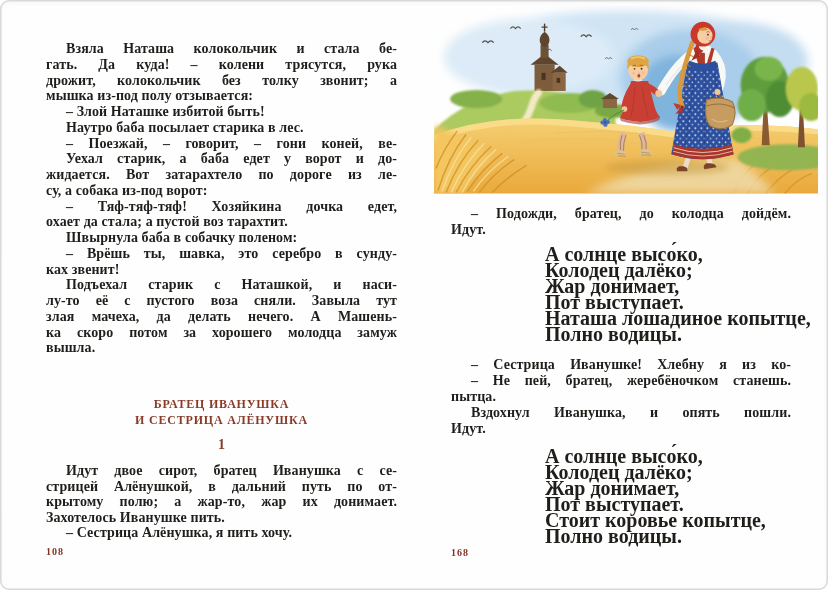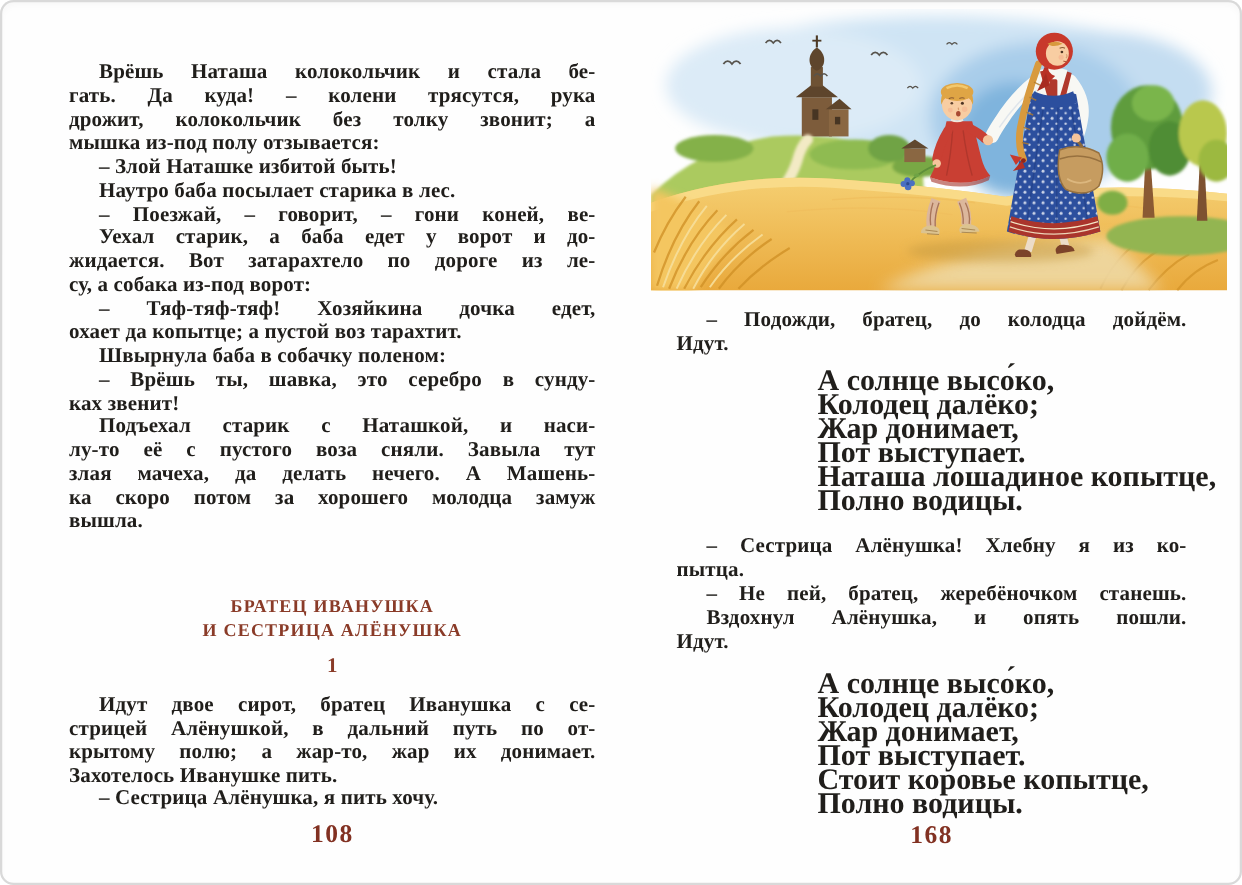--- a/index.html
+++ b/index.html
@@ -19,52 +19,52 @@
   .chapter{
     position:absolute;left:46px;top:397px;width:351px;text-align:center;
     color:var(--c-heading,#8a3b28);font-size:12px;line-height:15.5px;letter-spacing:.8px;
   }
   .secnum{
     position:absolute;left:46px;top:437px;width:351px;text-align:center;
     color:var(--c-heading,#8a3b28);font-size:14px;
   }
   .left-open{left:46px;top:463px;width:351px;line-height:15.5px;}
   .folio{
-    position:absolute;color:var(--c-folio,#823122);font-size:17px;letter-spacing:1px;
-    text-align:center;font-variant-numeric:oldstyle-nums;
+    position:absolute;color:var(--c-folio,#823122);font-size:10px;letter-spacing:1px;
+    font-variant-numeric:oldstyle-nums;
   }
   .folio-left{left:46px;top:546px;width:351px;}
   .folio-right{left:451px;top:547px;width:340px;}
   .r-para1{left:451px;top:206px;width:340px;}
   .verse{position:absolute;font-size:20px;line-height:16px;}
   .verse .tline{text-align:left;text-align-last:left;}
   .r-verse1{left:545px;top:246px;}
   .r-para2{left:451px;top:357px;width:340px;line-height:16px;}
   .r-verse2{left:545px;top:448px;}
   .illus{position:absolute;left:434px;top:6px;width:384px;height:188px;}
 </style>
 </head>
 <body>
 
 <div class="book" style="--c-heading: #8a3b28; --c-folio: #823122; --c-text: #201e1b; background: rgb(254, 254, 254);">
 
   <div class="page">
     <div class="tb left-main">
-        <div class="tline ind">Врёшь Наташа колокольчик и стала бе-</div>
+        <div class="tline ind">Взяла Наташа колокольчик и стала бе-</div>
         <div class="tline">гать. Да куда! – колени трясутся, рука</div>
         <div class="tline">дрожит, колокольчик без толку звонит; а</div>
         <div class="tline end">мышка из-под полу отзывается:</div>
         <div class="tline ind end">– Злой Наташке избитой быть!</div>
         <div class="tline ind end">Наутро баба посылает старика в лес.</div>
         <div class="tline ind">– Поезжай, – говорит, – гони коней, ве-</div>
         <div class="tline ind">Уехал старик, а баба едет у ворот и до-</div>
         <div class="tline">жидается. Вот затарахтело по дороге из ле-</div>
         <div class="tline end">су, а собака из-под ворот:</div>
         <div class="tline ind">– Тяф-тяф-тяф! Хозяйкина дочка едет,</div>
-        <div class="tline end">охает да копытце; а пустой воз тарахтит.</div>
+        <div class="tline end">охает да стала; а пустой воз тарахтит.</div>
         <div class="tline ind end">Швырнула баба в собачку поленом:</div>
         <div class="tline ind">– Врёшь ты, шавка, это серебро в сунду-</div>
         <div class="tline end">ках звенит!</div>
         <div class="tline ind">Подъехал старик с Наташкой, и наси-</div>
         <div class="tline">лу-то её с пустого воза сняли. Завыла тут</div>
         <div class="tline">злая мачеха, да делать нечего. А Машень-</div>
         <div class="tline">ка скоро потом за хорошего молодца замуж</div>
         <div class="tline end">вышла.</div>
       </div>
     <div class="chapter">
@@ -302,24 +302,24 @@
       </div>
     <div class="verse r-verse1">
         <div class="tline">А солнце высо́ко,</div>
         <div class="tline">Колодец далёко;</div>
         <div class="tline">Жар донимает,</div>
         <div class="tline">Пот выступает.</div>
         <div class="tline">Наташа лошадиное копытце,</div>
         <div class="tline">Полно водицы.</div>
       </div>
     <div class="tb r-para2">
-        <div class="tline ind">– Сестрица Алёнушка! Хлебну я из ко-</div>
+        <div class="tline ind">– Сестрица Иванушке! Хлебну я из ко-</div>
+        <div class="tline ind">– Не пей, братец, жеребёночком станешь.</div>
         <div class="tline end">пытца.</div>
-        <div class="tline ind">– Не пей, братец, жеребёночком станешь.</div>
-        <div class="tline ind">Вздохнул Алёнушка, и опять пошли.</div>
+        <div class="tline ind">Вздохнул Иванушка, и опять пошли.</div>
         <div class="tline end">Идут.</div>
       </div>
     <div class="verse r-verse2">
         <div class="tline">А солнце высо́ко,</div>
         <div class="tline">Колодец далёко;</div>
         <div class="tline">Жар донимает,</div>
         <div class="tline">Пот выступает.</div>
         <div class="tline">Стоит коровье копытце,</div>
         <div class="tline">Полно водицы.</div>
       </div>

